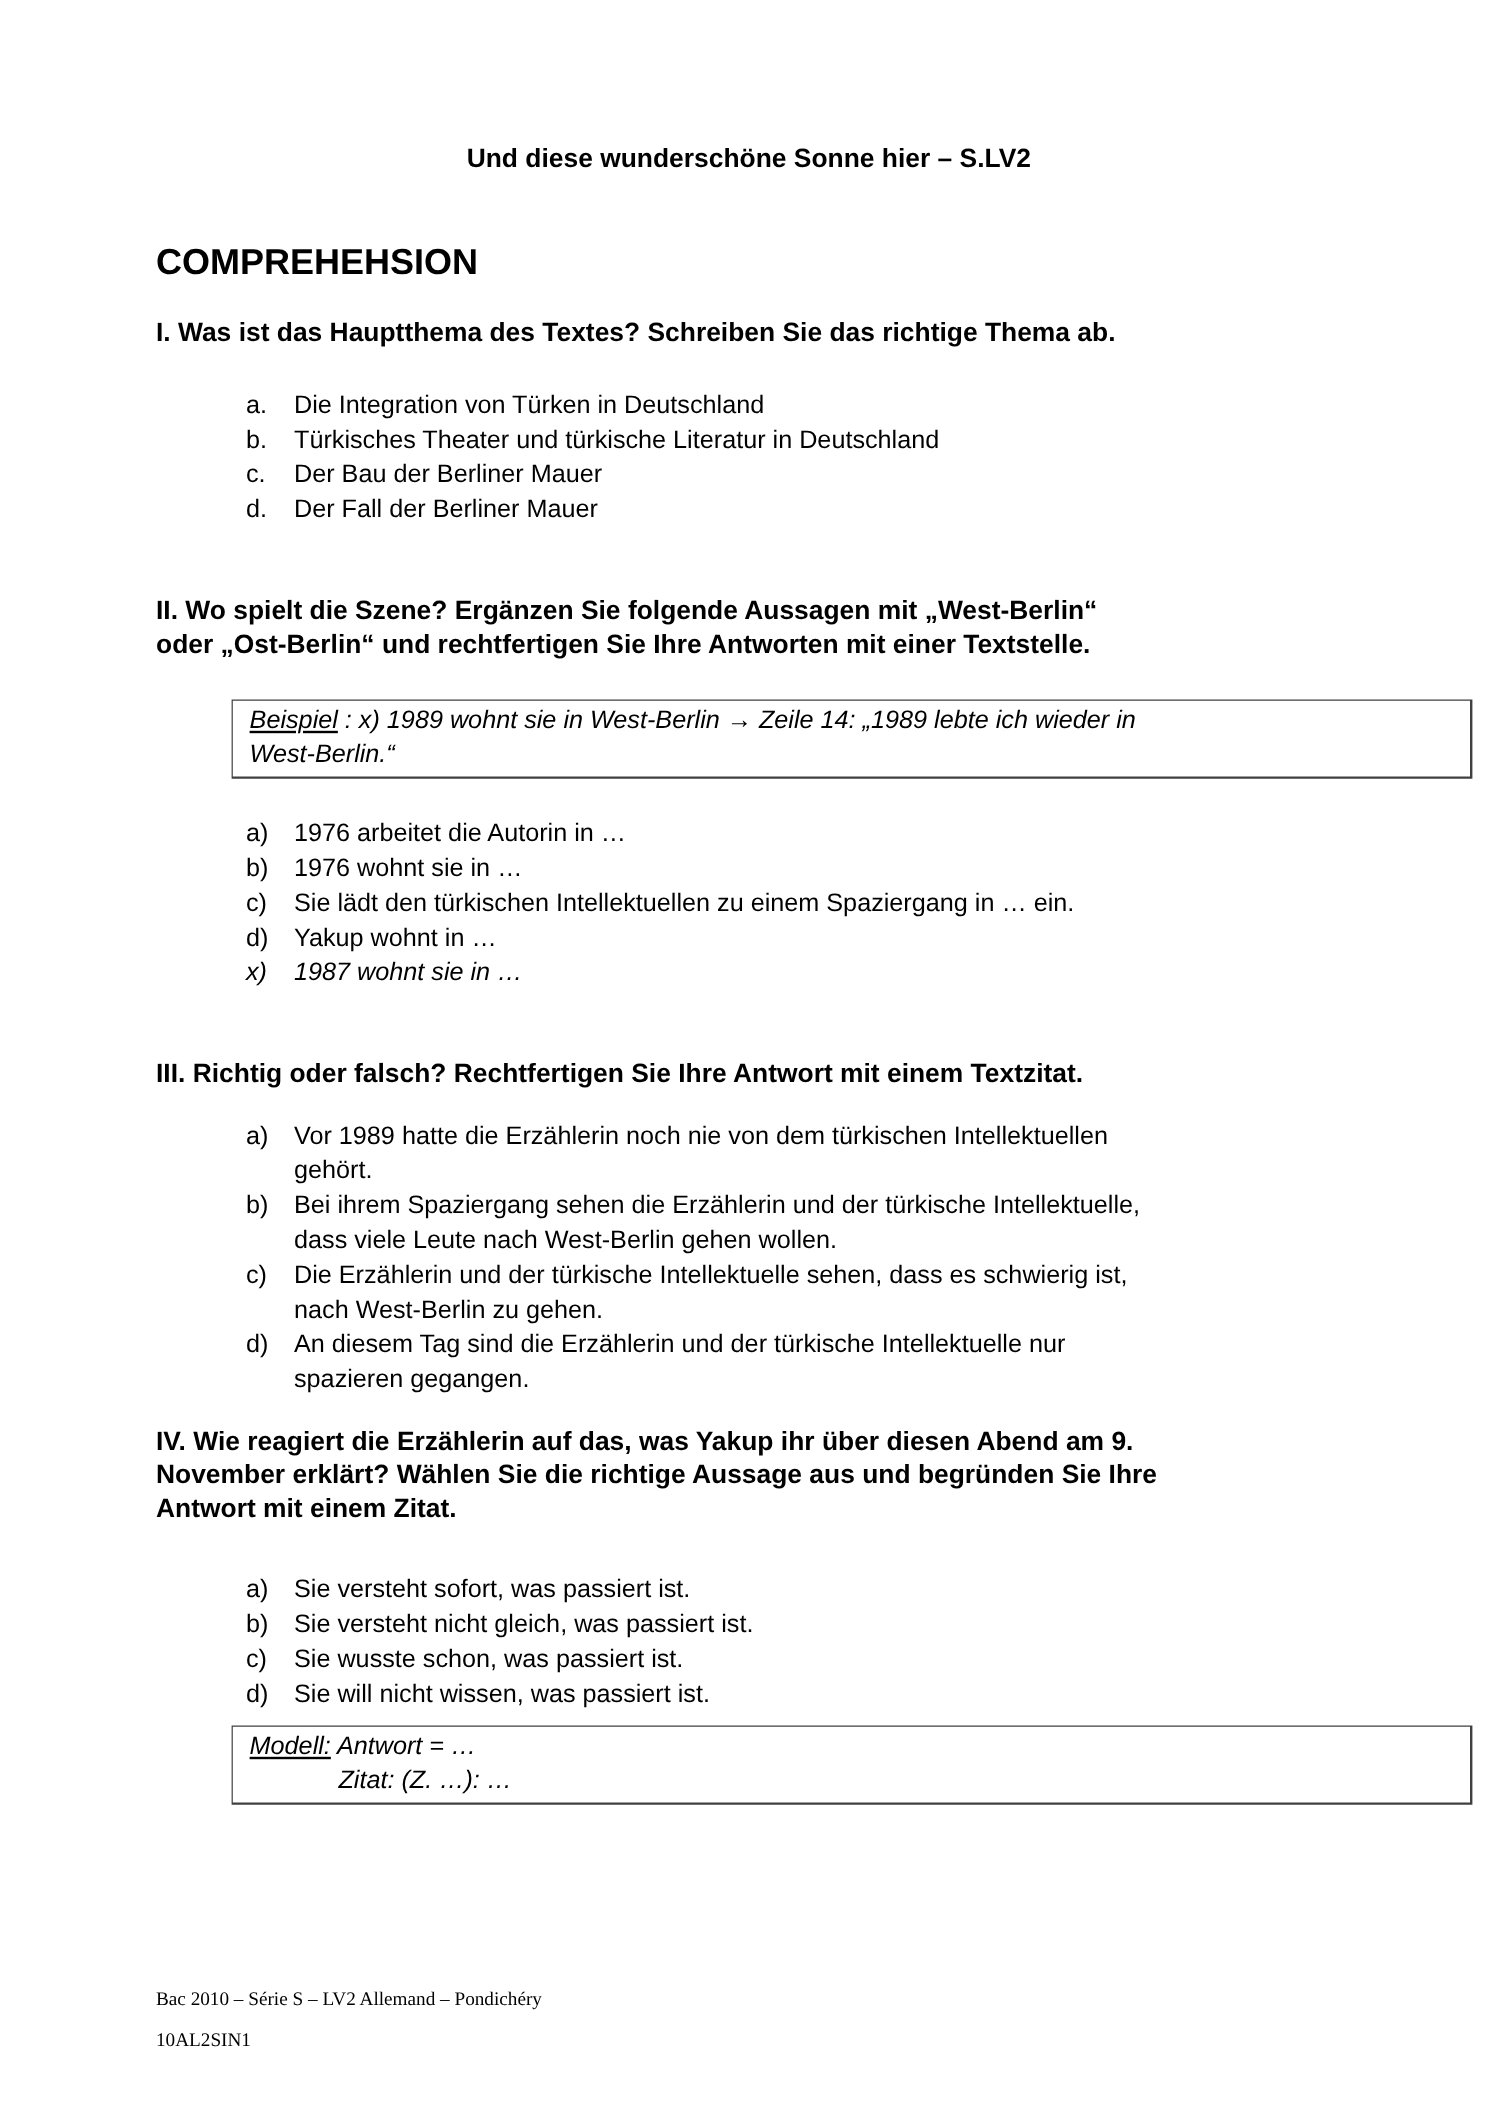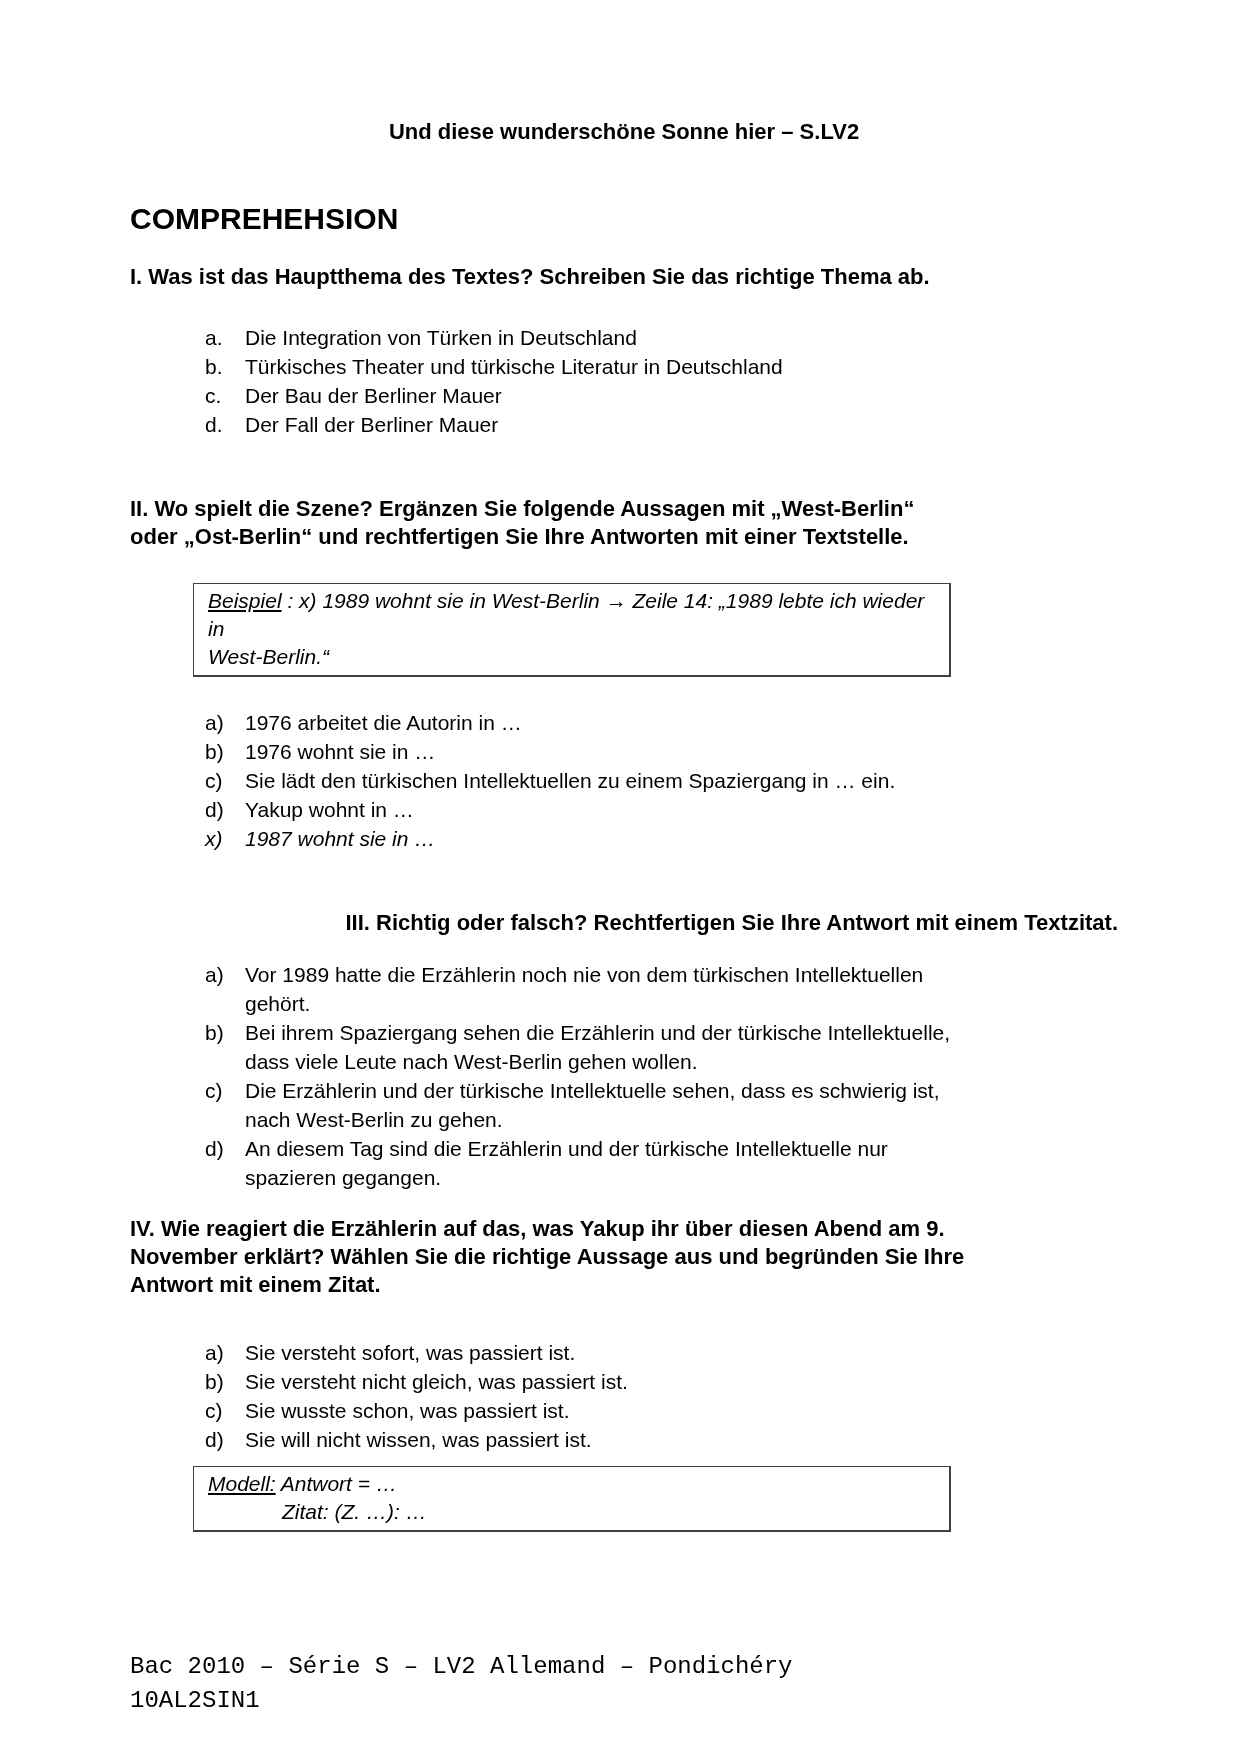--- a/index.html
+++ b/index.html
@@ -25,50 +25,50 @@
     margin-top:59px;
     font-weight:bold;
     font-size:30px;line-height:28px;
   }
   .section-heading{
     font-weight:bold;
     font-size:22px;line-height:28px;
   }
   .sec1-heading{margin-top:30px;}
   .sec2-heading{margin-top:56px;}
-  .sec3-heading{margin-top:56px;text-align:right;}
+  .sec3-heading{margin-top:56px;}
   .sec4-heading{margin-top:23px;}
   .items{list-style:none;margin:0;padding:0 0 0 75px;}
   .items-sec1{margin-top:32px;}
   .items-sec2{margin-top:31px;}
   .items-sec3{margin-top:23px;}
   .items-sec4{margin-top:39px;}
   .item{display:flex;align-items:flex-start;}
   .item .marker{flex:0 0 40px;}
   .item .text{flex:1 1 auto;}
   .item.italic{font-style:italic;}
   .example-box,.model-box{
     margin-top:32px;
     margin-left:63px;
-    width:758px;
+    width:1034px;
     box-sizing:border-box;
     border:2px solid #404040;
     border-top-width:1px;border-left-width:1px;
     padding:3px 14px 4px 14px;
     font-style:italic;
     line-height:28px;
   }
   .model-box{margin-top:12px;}
   .box-label{text-decoration:underline;}
   .model-line2{padding-left:74px;}
   .footer{
     margin-top:auto;
     margin-bottom:36px;
-    font-family:Liberation Mono, monospace;
-    font-size:24px;line-height:34px;
+    font-family:Liberation Serif, serif;
+    font-size:16px;line-height:34px;
   }
 </style>
 </head>
 <body>
 
 <div class="page">
 
   <div class="doc-title">Und diese wunderschöne Sonne hier – S.LV2</div>
 
   <div class="main-heading">COMPREHEHSION</div>

